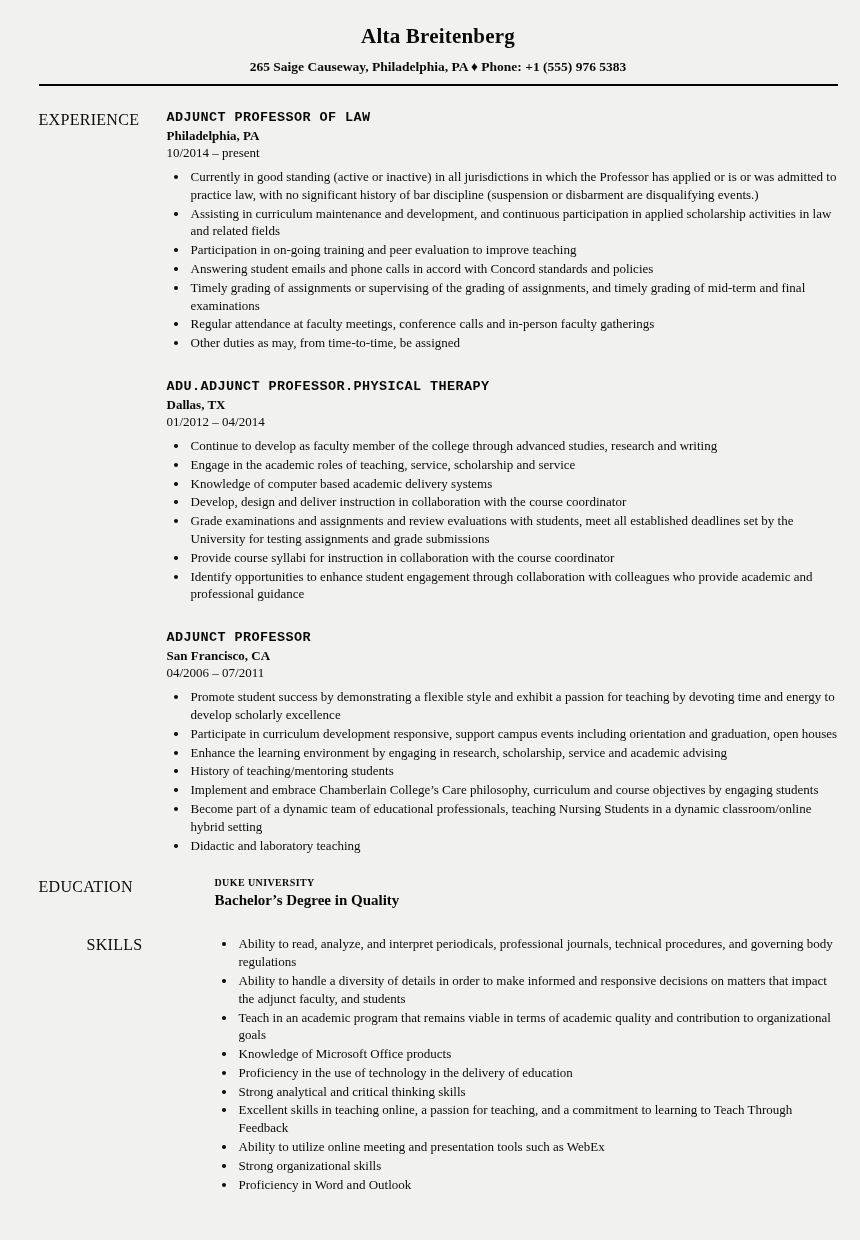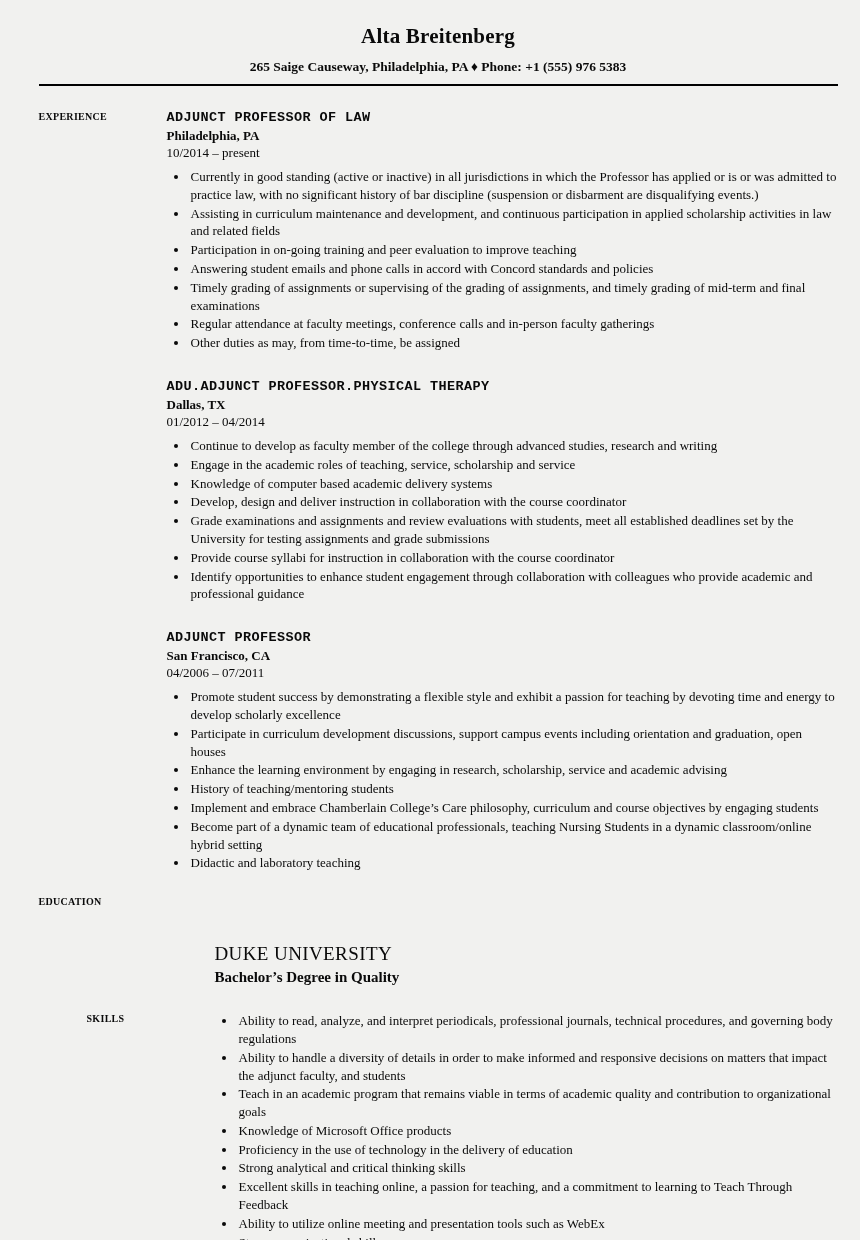--- a/index.html
+++ b/index.html
@@ -37,22 +37,22 @@
   }
   
   .section-row {
     display: flex;
     align-items: flex-start;
     margin-top: 24px;
   }
   .section-label {
     width: 128px;
     flex: 0 0 128px;
-    font-size: 10px;
-    font-weight: bold;
+    font-size: 16px;
+    font-weight: normal;
     letter-spacing: 0.3px;
     padding-top: 1px;
   }
   .section-content { flex: 1; min-width: 0; }
   
   .job { margin-bottom: 27px; }
   .job:last-child { margin-bottom: 0; }
   .job-title {
     font-size: 13.5px;
     font-weight: bold;
@@ -73,24 +73,23 @@
     padding-left: 22px;
   }
   ul.bullets li {
     font-size: 13px;
     line-height: 1.37;
     margin-bottom: 1px;
     padding-left: 2px;
   }
   
   .school-name {
-    font-size: 19px;
-    font-weight: normal;
+    font-size: 10px;
+    font-weight: bold;
     letter-spacing: 0.4px;
-    margin-top: 48px;
   }
   .degree-line {
     font-size: 15px;
     font-weight: bold;
     margin-top: 4px;
   }
   .education-row { margin-top: 22px; gap: 48px; }
   .skills-row { margin-top: 26px; margin-left: 48px; }
   .skills-row ul.bullets { margin-top: 0; }
 </style>
@@ -137,21 +136,21 @@
               <li>Provide course syllabi for instruction in collaboration with the course coordinator</li>
               <li>Identify opportunities to enhance student engagement through collaboration with colleagues who provide academic and professional guidance</li>
             </ul>
           </div>
           <div class="job">
             <div class="job-title">ADJUNCT PROFESSOR</div>
             <div class="job-location">San Francisco, CA</div>
             <div class="job-dates">04/2006 – 07/2011</div>
             <ul class="bullets">
               <li>Promote student success by demonstrating a flexible style and exhibit a passion for teaching by devoting time and energy to develop scholarly excellence</li>
-              <li>Participate in curriculum development discussions, support campus events including orientation and graduation, open houses</li>
+              <li>Participate in curriculum development responsive, support campus events including orientation and graduation, open houses</li>
               <li>Enhance the learning environment by engaging in research, scholarship, service and academic advising</li>
               <li>History of teaching/mentoring students</li>
               <li>Implement and embrace Chamberlain College’s Care philosophy, curriculum and course objectives by engaging students</li>
               <li>Become part of a dynamic team of educational professionals, teaching Nursing Students in a dynamic classroom/online hybrid setting</li>
               <li>Didactic and laboratory teaching</li>
             </ul>
           </div>
         </div>
     </section>
 

